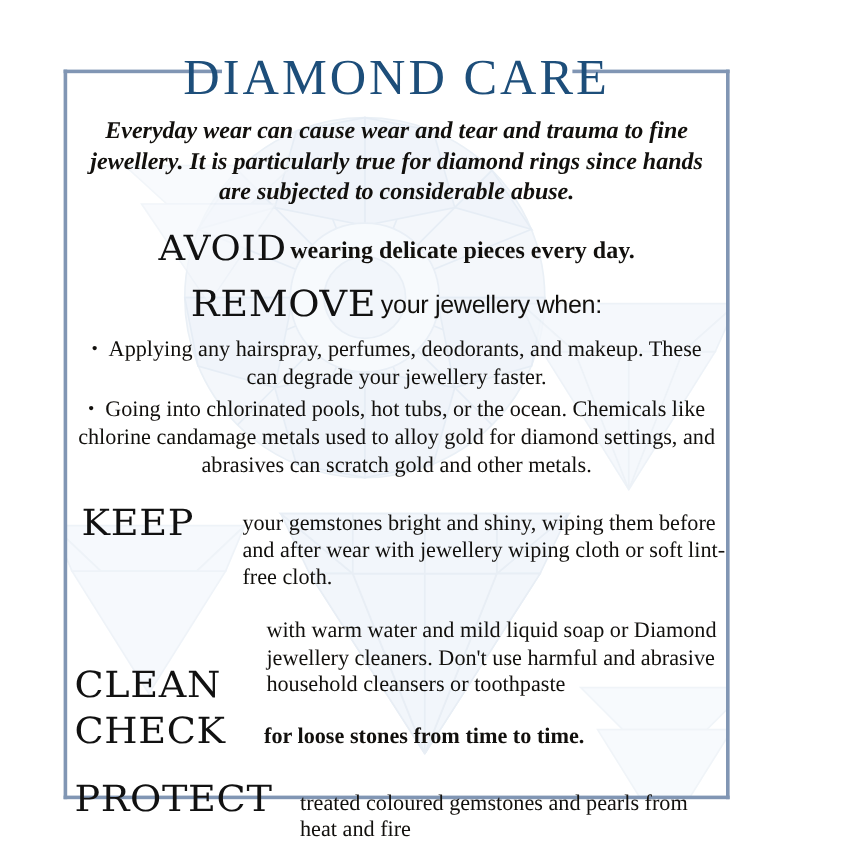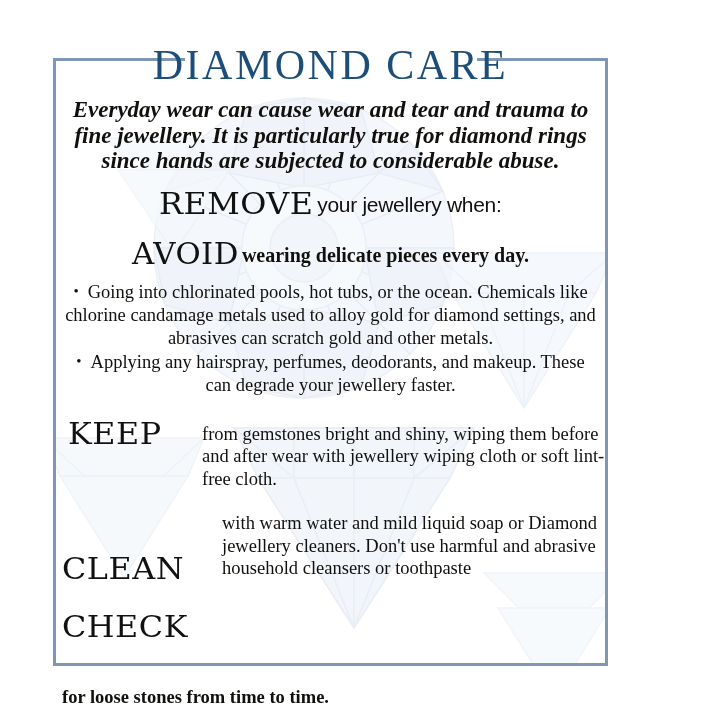--- a/index.html
+++ b/index.html
@@ -47,21 +47,21 @@
     font-size: 42px;
     line-height: 50px;
     letter-spacing: 2.5px;
     font-weight: 400;
     white-space: nowrap;
   }
 
   #intro {
     font-style: italic;
     font-weight: 700;
-    font-size: 23px;
+    font-size: 20px;
     line-height: 25.5px;
     color: #12100d;
     margin-top: 7px;
     padding: 0 8px;
   }
 
   
   .section { margin-top: 0; }
 
   .kw {
@@ -125,21 +125,21 @@
   #row-keep   .kwcell { width: 104px; }
   #row-keep   .bodycell { padding-top: 4px; }
   #row-clean  .kwcell { width: 124px; margin-top: 45px; }
   #row-clean  .bodycell { padding-top: 3px; }
   #row-check  .kwcell { width: 122px; }
   #row-check  .bodycell { padding-top: 8px; font-weight: bold; }
   #row-protect .kwcell { width: 152px; }
   #row-protect .bodycell { padding-top: 7px; }
 
   #row-keep  { margin-top: 22px; }
-  #row-check { margin-top: 28px; flex-direction: column; }
+  #row-check { margin-top: 8px; }
   #row-protect { margin-top: 26px; }
 </style>
 </head>
 <body>
 
 <div id="poster">
 
   <div id="watermark">
     <svg width="554" height="607" viewBox="0 0 554 607" xmlns="http://www.w3.org/2000/svg">
       <g fill="none" stroke="#edf1f6" stroke-width="1.4">
@@ -222,56 +222,59 @@
   <div class="frame-line" id="frame-bottom"></div>
   <div class="frame-line" id="frame-top-left"></div>
   <div class="frame-line" id="frame-top-right"></div>
 
   <div id="content">
 
     <div id="title">DIAMOND CARE</div>
 
     <div id="intro">Everyday wear can cause wear and tear and trauma to fine jewellery. It is particularly true for diamond rings since hands are subjected to considerable abuse.</div>
 
+    <div id="row-avoid" class="section">
+      <span class="kw">AVOID</span><span class="body">wearing delicate pieces every day.</span>
+    </div>
+
     <div id="row-remove" class="section">
       <span class="kw">REMOVE</span><span class="body">your jewellery when:</span>
     </div>
 
-    <div id="row-avoid" class="section">
-      <span class="kw">AVOID</span><span class="body">wearing delicate pieces every day.</span>
-    </div>
-
     <div id="bullets">
+      <div class="bullet bullet-0">
+        <span class="dot">•</span><span>Applying any hairspray, perfumes, deodorants, and makeup. These can degrade your jewellery faster.</span>
+      </div>
       <div class="bullet">
         <span class="dot">•</span><span>Going into chlorinated pools, hot tubs, or the ocean. Chemicals like chlorine candamage metals used to alloy gold for diamond settings, and abrasives can scratch gold and other metals.</span>
       </div>
-      <div class="bullet bullet-0">
-        <span class="dot">•</span><span>Applying any hairspray, perfumes, deodorants, and makeup. These can degrade your jewellery faster.</span>
-      </div>
     </div>
 
     <div class="row2" id="row-keep">
       <div class="kwcell">
         <span class="kw">KEEP</span>
       </div>
-      <div class="bodycell">from gemstones bright and shiny, wiping them before and after wear with jewellery wiping cloth or soft lint-free cloth.</div>
+      <div class="bodycell">your gemstones bright and shiny, wiping them before and after wear with jewellery wiping cloth or soft lint-free cloth.</div>
     </div>
 
     <div class="row2" id="row-clean">
       <div class="kwcell">
         <span class="kw">CLEAN</span>
       </div>
       <div class="bodycell">with warm water and mild liquid soap or Diamond jewellery cleaners. Don't use harmful and abrasive household cleansers or toothpaste</div>
     </div>
 
     <div class="row2" id="row-check">
       <div class="kwcell">
         <span class="kw">CHECK</span>
       </div>
       <div class="bodycell">for loose stones from time to time.</div>
     </div>
 
     <div class="row2" id="row-protect">
+      <div class="kwcell">
+        <span class="kw">PROTECT</span>
+      </div>
       <div class="bodycell">treated coloured gemstones and pearls from heat and fire</div>
     </div>
 
   </div>
 </div>
 
 </body></html>

